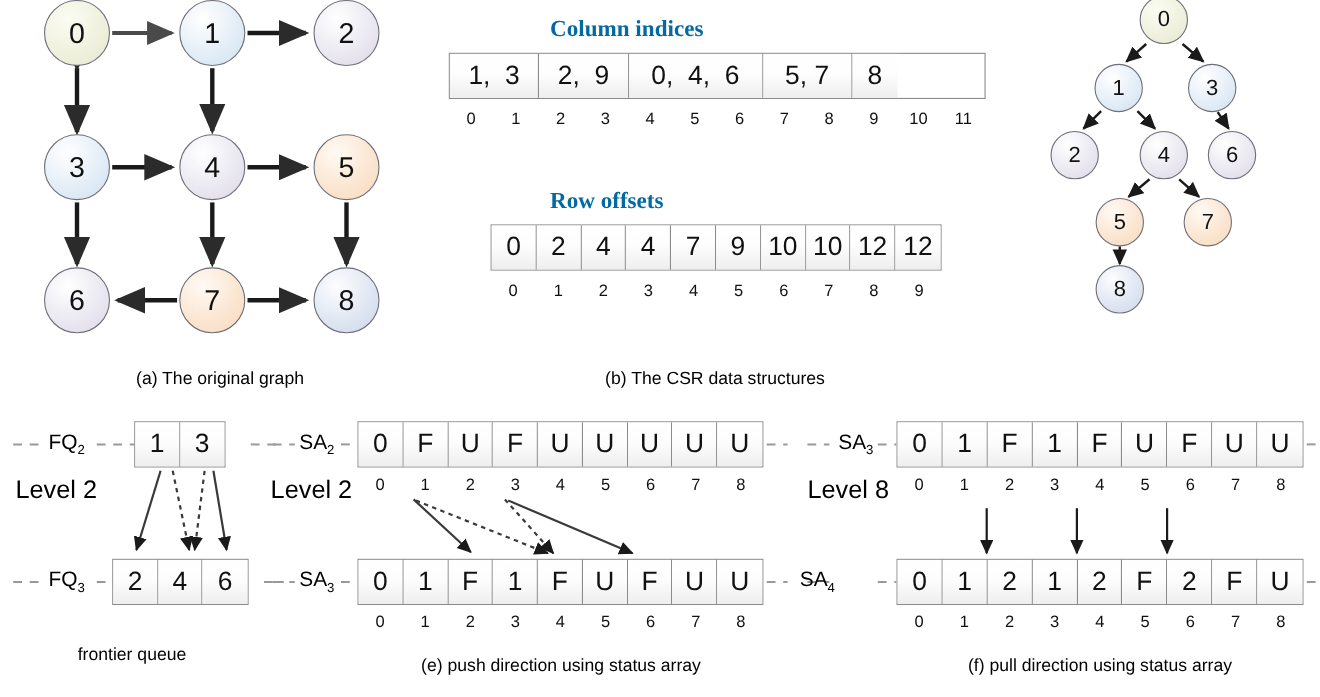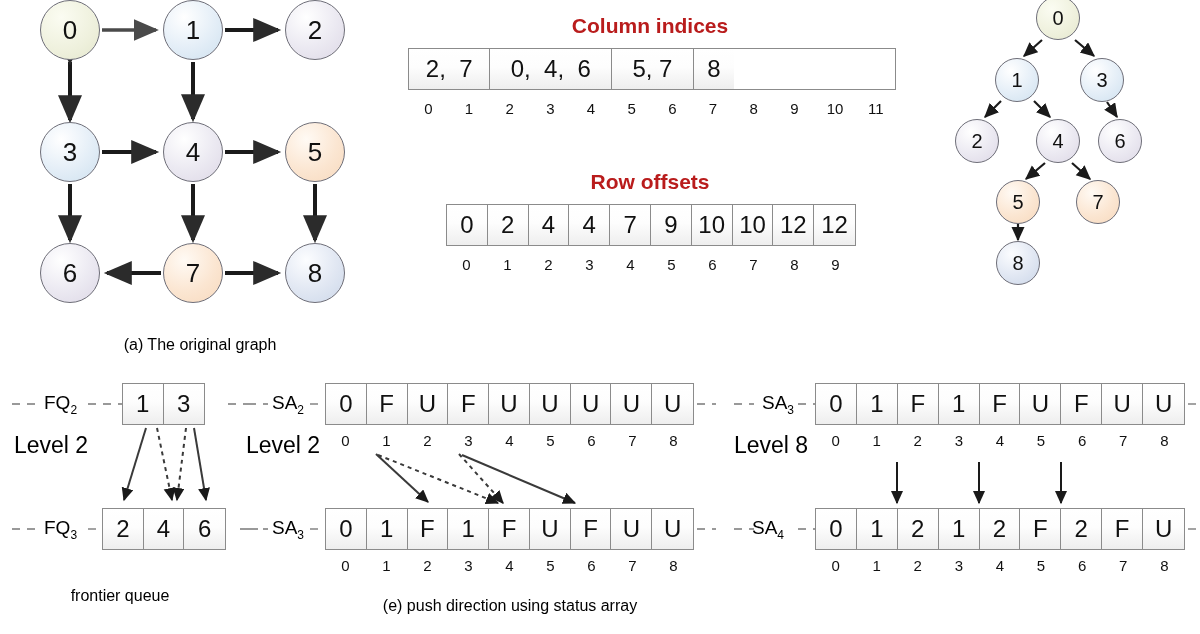--- a/index.html
+++ b/index.html
@@ -34,23 +34,23 @@
   .n-blue   { background: radial-gradient(circle at 35% 28%, #ffffff 0%, #e4eef7 55%, #cfe1ef 100%); }
   .n-purple { background: radial-gradient(circle at 35% 28%, #ffffff 0%, #eceaf2 52%, #ddd8e6 100%); }
   .n-orange { background: radial-gradient(circle at 35% 28%, #fffaf4 0%, #fbe6d2 55%, #f7d9bd 100%); }
   .n-steel  { background: radial-gradient(circle at 35% 28%, #fcfdff 0%, #e2e8f3 52%, #ccd7e9 100%); }
 
   
   .heading {
     position: absolute;
     font-size: 21px;
     font-weight: bold;
-    font-family: Liberation Sans, sans-serif;
-    text-align: center;
-    color: #b91c1c;
+    font-family: Liberation Serif, serif;
+    text-align: left;
+    color: #0369a1;
   }
 
   
   .arr {
     position: absolute;
     display: flex;
     border: 1.4px solid #8b8b8b;
     box-sizing: border-box;
     background: #fff;
   }
@@ -221,21 +221,22 @@
     <div class="node n-orange" style="left:285px; top:122px;">5</div>
     <div class="node n-purple" style="left:40px;  top:243px;">6</div>
     <div class="node n-orange" style="left:163px; top:243px;">7</div>
     <div class="node n-steel" style="left:285px; top:243px;">8</div>
   </div>
   <div class="caption" style="left:60px; top:334px; width:280px;">(a) The original graph</div>
 
   <div class="heading" style="left:500px; top:14px; width:300px;">Column indices</div>
 
   <div class="arr" style="left:408px; top:48px; width:488px; height:42px;">
-    <div class="cell" style="width:81.3px;">2,  7</div>
+    <div class="cell" style="width:81.3px;">1,  3</div>
+    <div class="cell" style="width:81.3px;">2,  9</div>
     <div class="cell" style="width:122px;">0,  4,  6</div>
     <div class="cell" style="width:81.3px;">5, 7</div>
     <div class="cell" style="width:40.7px;">8</div>
   </div>
   <div class="idxrow" style="left:408px; top:100px; width:488px;">
     <div class="idx" style="width:40.7px;">0</div>
     <div class="idx" style="width:40.7px;">1</div>
     <div class="idx" style="width:40.7px;">2</div>
     <div class="idx" style="width:40.7px;">3</div>
     <div class="idx" style="width:40.7px;">4</div>
@@ -268,20 +269,21 @@
     <div class="idx" style="width:41px;">2</div>
     <div class="idx" style="width:41px;">3</div>
     <div class="idx" style="width:41px;">4</div>
     <div class="idx" style="width:41px;">5</div>
     <div class="idx" style="width:41px;">6</div>
     <div class="idx" style="width:41px;">7</div>
     <div class="idx" style="width:41px;">8</div>
     <div class="idx" style="width:41px;">9</div>
   </div>
 
+  <div class="caption" style="left:500px; top:334px; width:300px;">(b) The CSR data structures</div>
 
   <div>
     <div class="node small n-green" style="left:1036px; top:-4px;">0</div>
     <div class="node small n-blue" style="left:995px;  top:58px;">1</div>
     <div class="node small n-blue" style="left:1080px; top:58px;">3</div>
     <div class="node small n-purple" style="left:955px;  top:119px;">2</div>
     <div class="node small n-purple" style="left:1036px; top:119px;">4</div>
     <div class="node small n-purple" style="left:1098px; top:119px;">6</div>
     <div class="node small n-orange" style="left:996px;  top:180px;">5</div>
     <div class="node small n-orange" style="left:1076px; top:180px;">7</div>
@@ -388,21 +390,21 @@
     <div class="idx" style="width:41.1px;">3</div>
     <div class="idx" style="width:41.1px;">4</div>
     <div class="idx" style="width:41.1px;">5</div>
     <div class="idx" style="width:41.1px;">6</div>
     <div class="idx" style="width:41.1px;">7</div>
     <div class="idx" style="width:41.1px;">8</div>
   </div>
 
   <div class="levlabel" style="left:734px; top:432px;">Level 8</div>
 
-  <div class="arrlabel" style="left:752px; top:517px;">
+  <div class="arrlabel" style="left:727px; top:517px;">
     <span>SA</span><sub>4</sub>
   </div>
   <div class="arr" style="left:815px; top:508px; width:370px; height:42px;">
     <div class="cell" style="width:41.1px;">0</div>
     <div class="cell" style="width:41.1px;">1</div>
     <div class="cell" style="width:41.1px;">2</div>
     <div class="cell" style="width:41.1px;">1</div>
     <div class="cell" style="width:41.1px;">2</div>
     <div class="cell" style="width:41.1px;">F</div>
     <div class="cell" style="width:41.1px;">2</div>
@@ -414,14 +416,15 @@
     <div class="idx" style="width:41.1px;">1</div>
     <div class="idx" style="width:41.1px;">2</div>
     <div class="idx" style="width:41.1px;">3</div>
     <div class="idx" style="width:41.1px;">4</div>
     <div class="idx" style="width:41.1px;">5</div>
     <div class="idx" style="width:41.1px;">6</div>
     <div class="idx" style="width:41.1px;">7</div>
     <div class="idx" style="width:41.1px;">8</div>
   </div>
 
+  <div class="caption" style="left:820px; top:595px; width:360px;">(f) pull  direction using status array</div>
 
 </div>
 
 </body></html>

